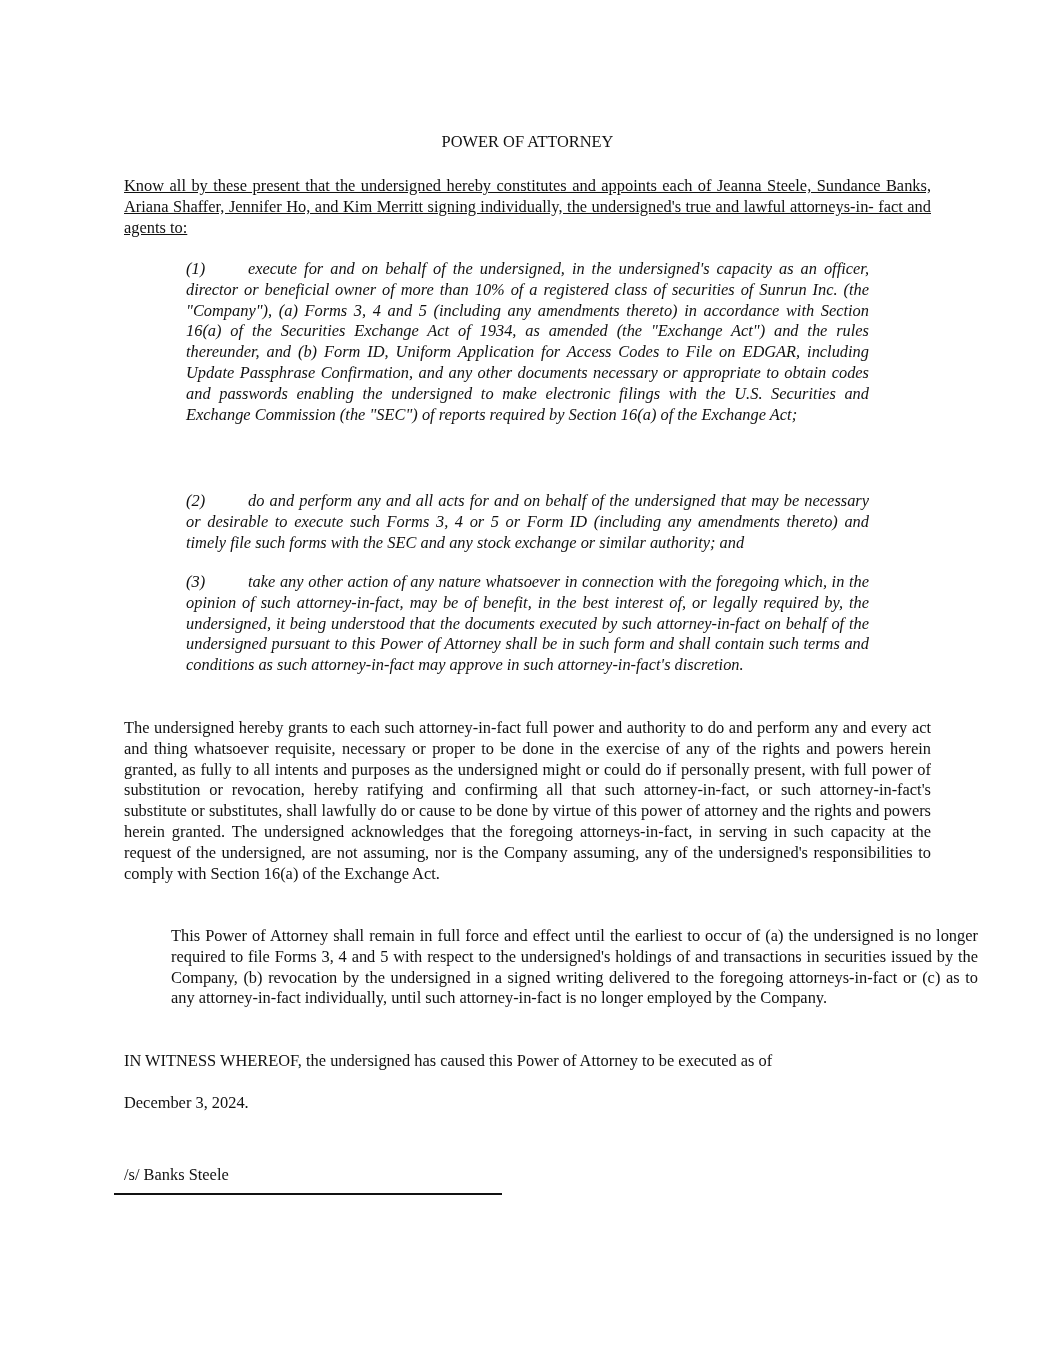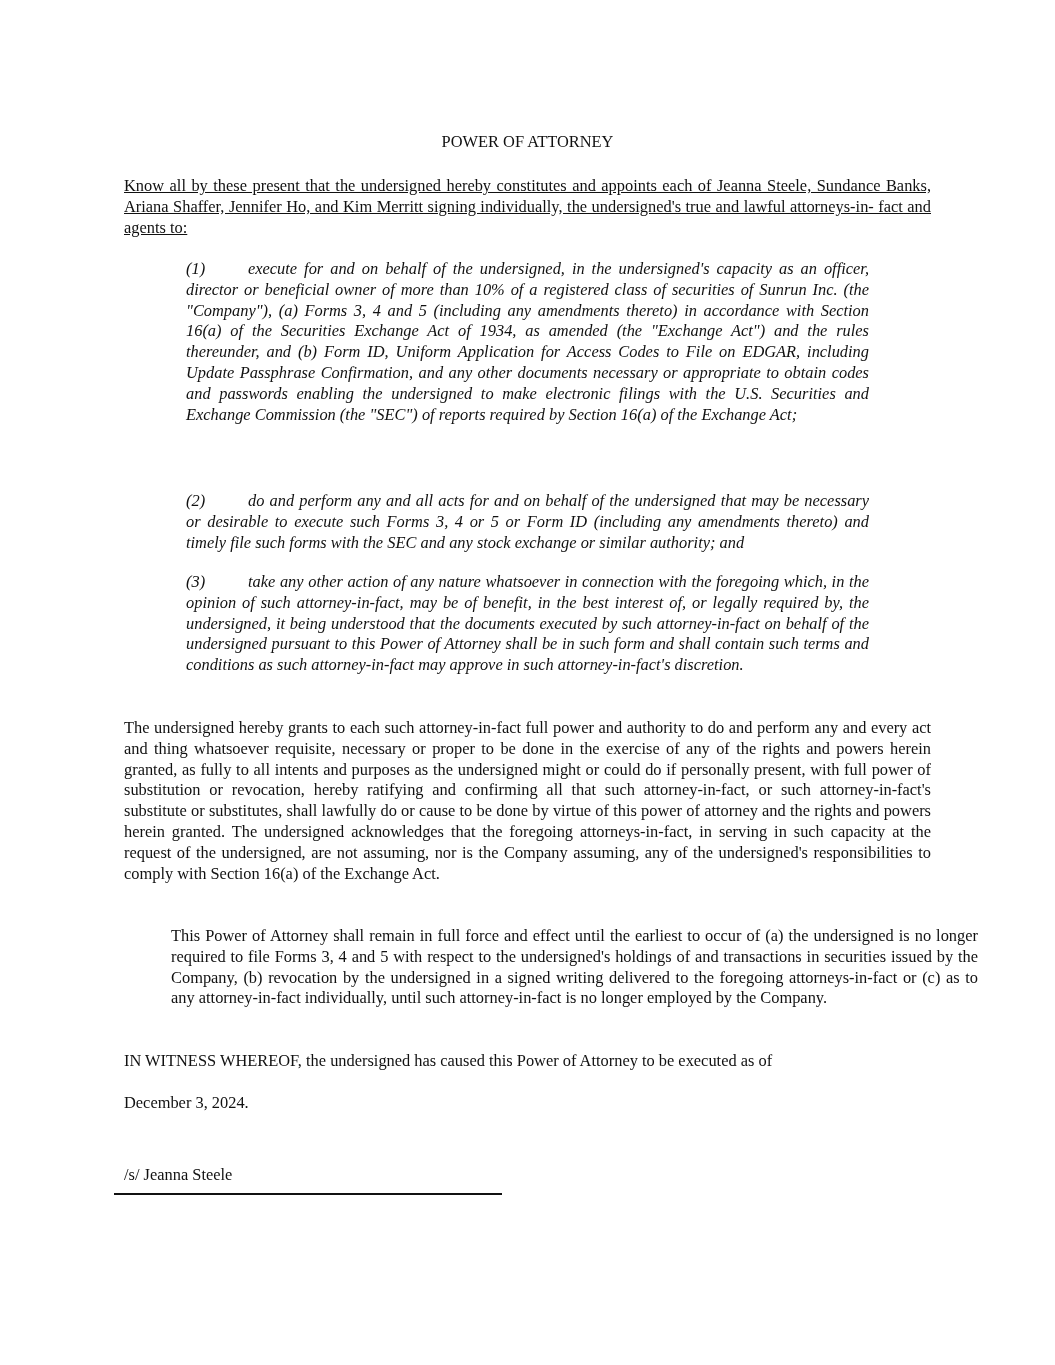--- a/index.html
+++ b/index.html
@@ -55,15 +55,15 @@
   </div>
 
   <div class="para p-grant">The undersigned hereby grants to each such attorney-in-fact full power and authority to do and perform any and every act and thing whatsoever requisite, necessary or proper to be done in the exercise of any of the rights and powers herein granted, as fully to all intents and purposes as the undersigned might or could do if personally present, with full power of substitution or revocation, hereby ratifying and confirming all that such attorney-in-fact, or such attorney-in-fact's substitute or substitutes, shall lawfully do or cause to be done by virtue of this power of attorney and the rights and powers herein granted. The undersigned acknowledges that the foregoing attorneys-in-fact, in serving in such capacity at the request of the undersigned, are not assuming, nor is the Company assuming, any of the undersigned's responsibilities to comply with Section 16(a) of the Exchange Act.</div>
 
   <div class="para p-term">This Power of Attorney shall remain in full force and effect until the earliest to occur of (a) the undersigned is no longer required to file Forms 3, 4 and 5 with respect to the undersigned's holdings of and transactions in securities issued by the Company, (b) revocation by the undersigned in a signed writing delivered to the foregoing attorneys-in-fact or (c) as to any attorney-in-fact individually, until such attorney-in-fact is no longer employed by the Company.</div>
 
   <div class="para p-witness">IN WITNESS WHEREOF, the undersigned has caused this Power of Attorney to be executed as of</div>
 
   <div class="para p-date">December 3, 2024.</div>
 
-  <div class="signature">/s/ Jeanna Steele</div>
+  <div class="signature">/s/ Banks Steele</div>
   <div class="sig-line"></div>
 </div>
 
 </body></html>

